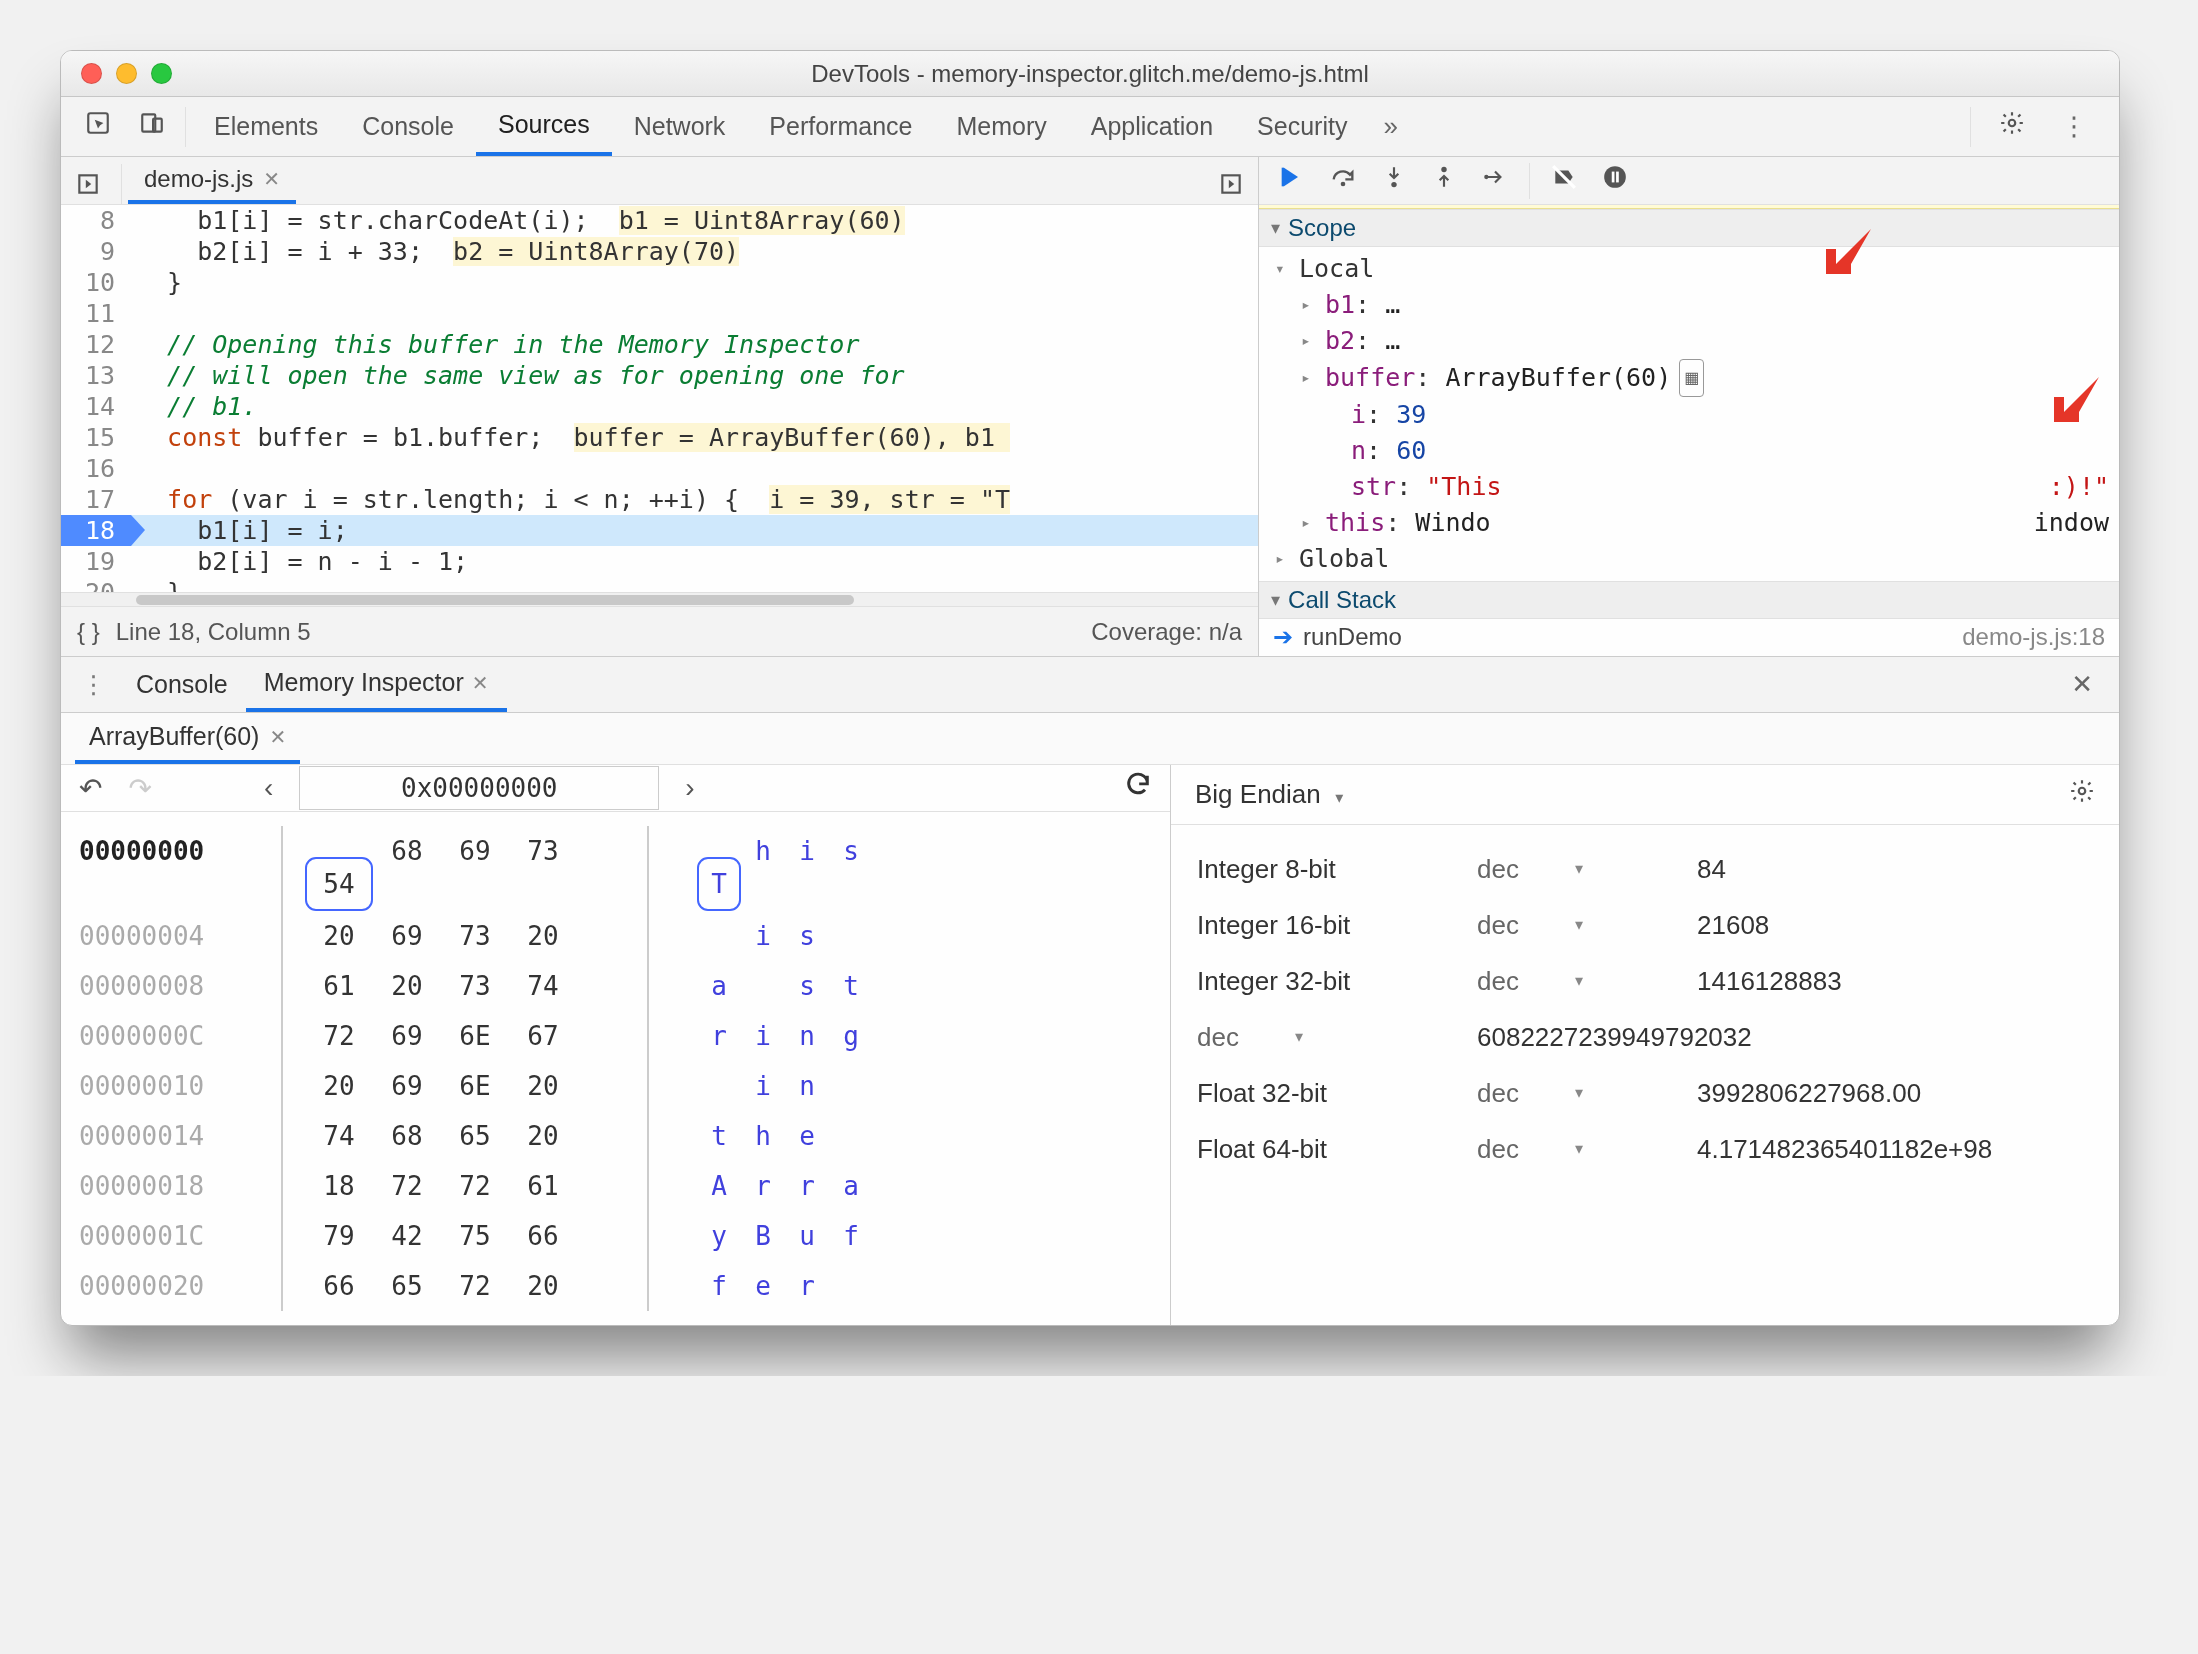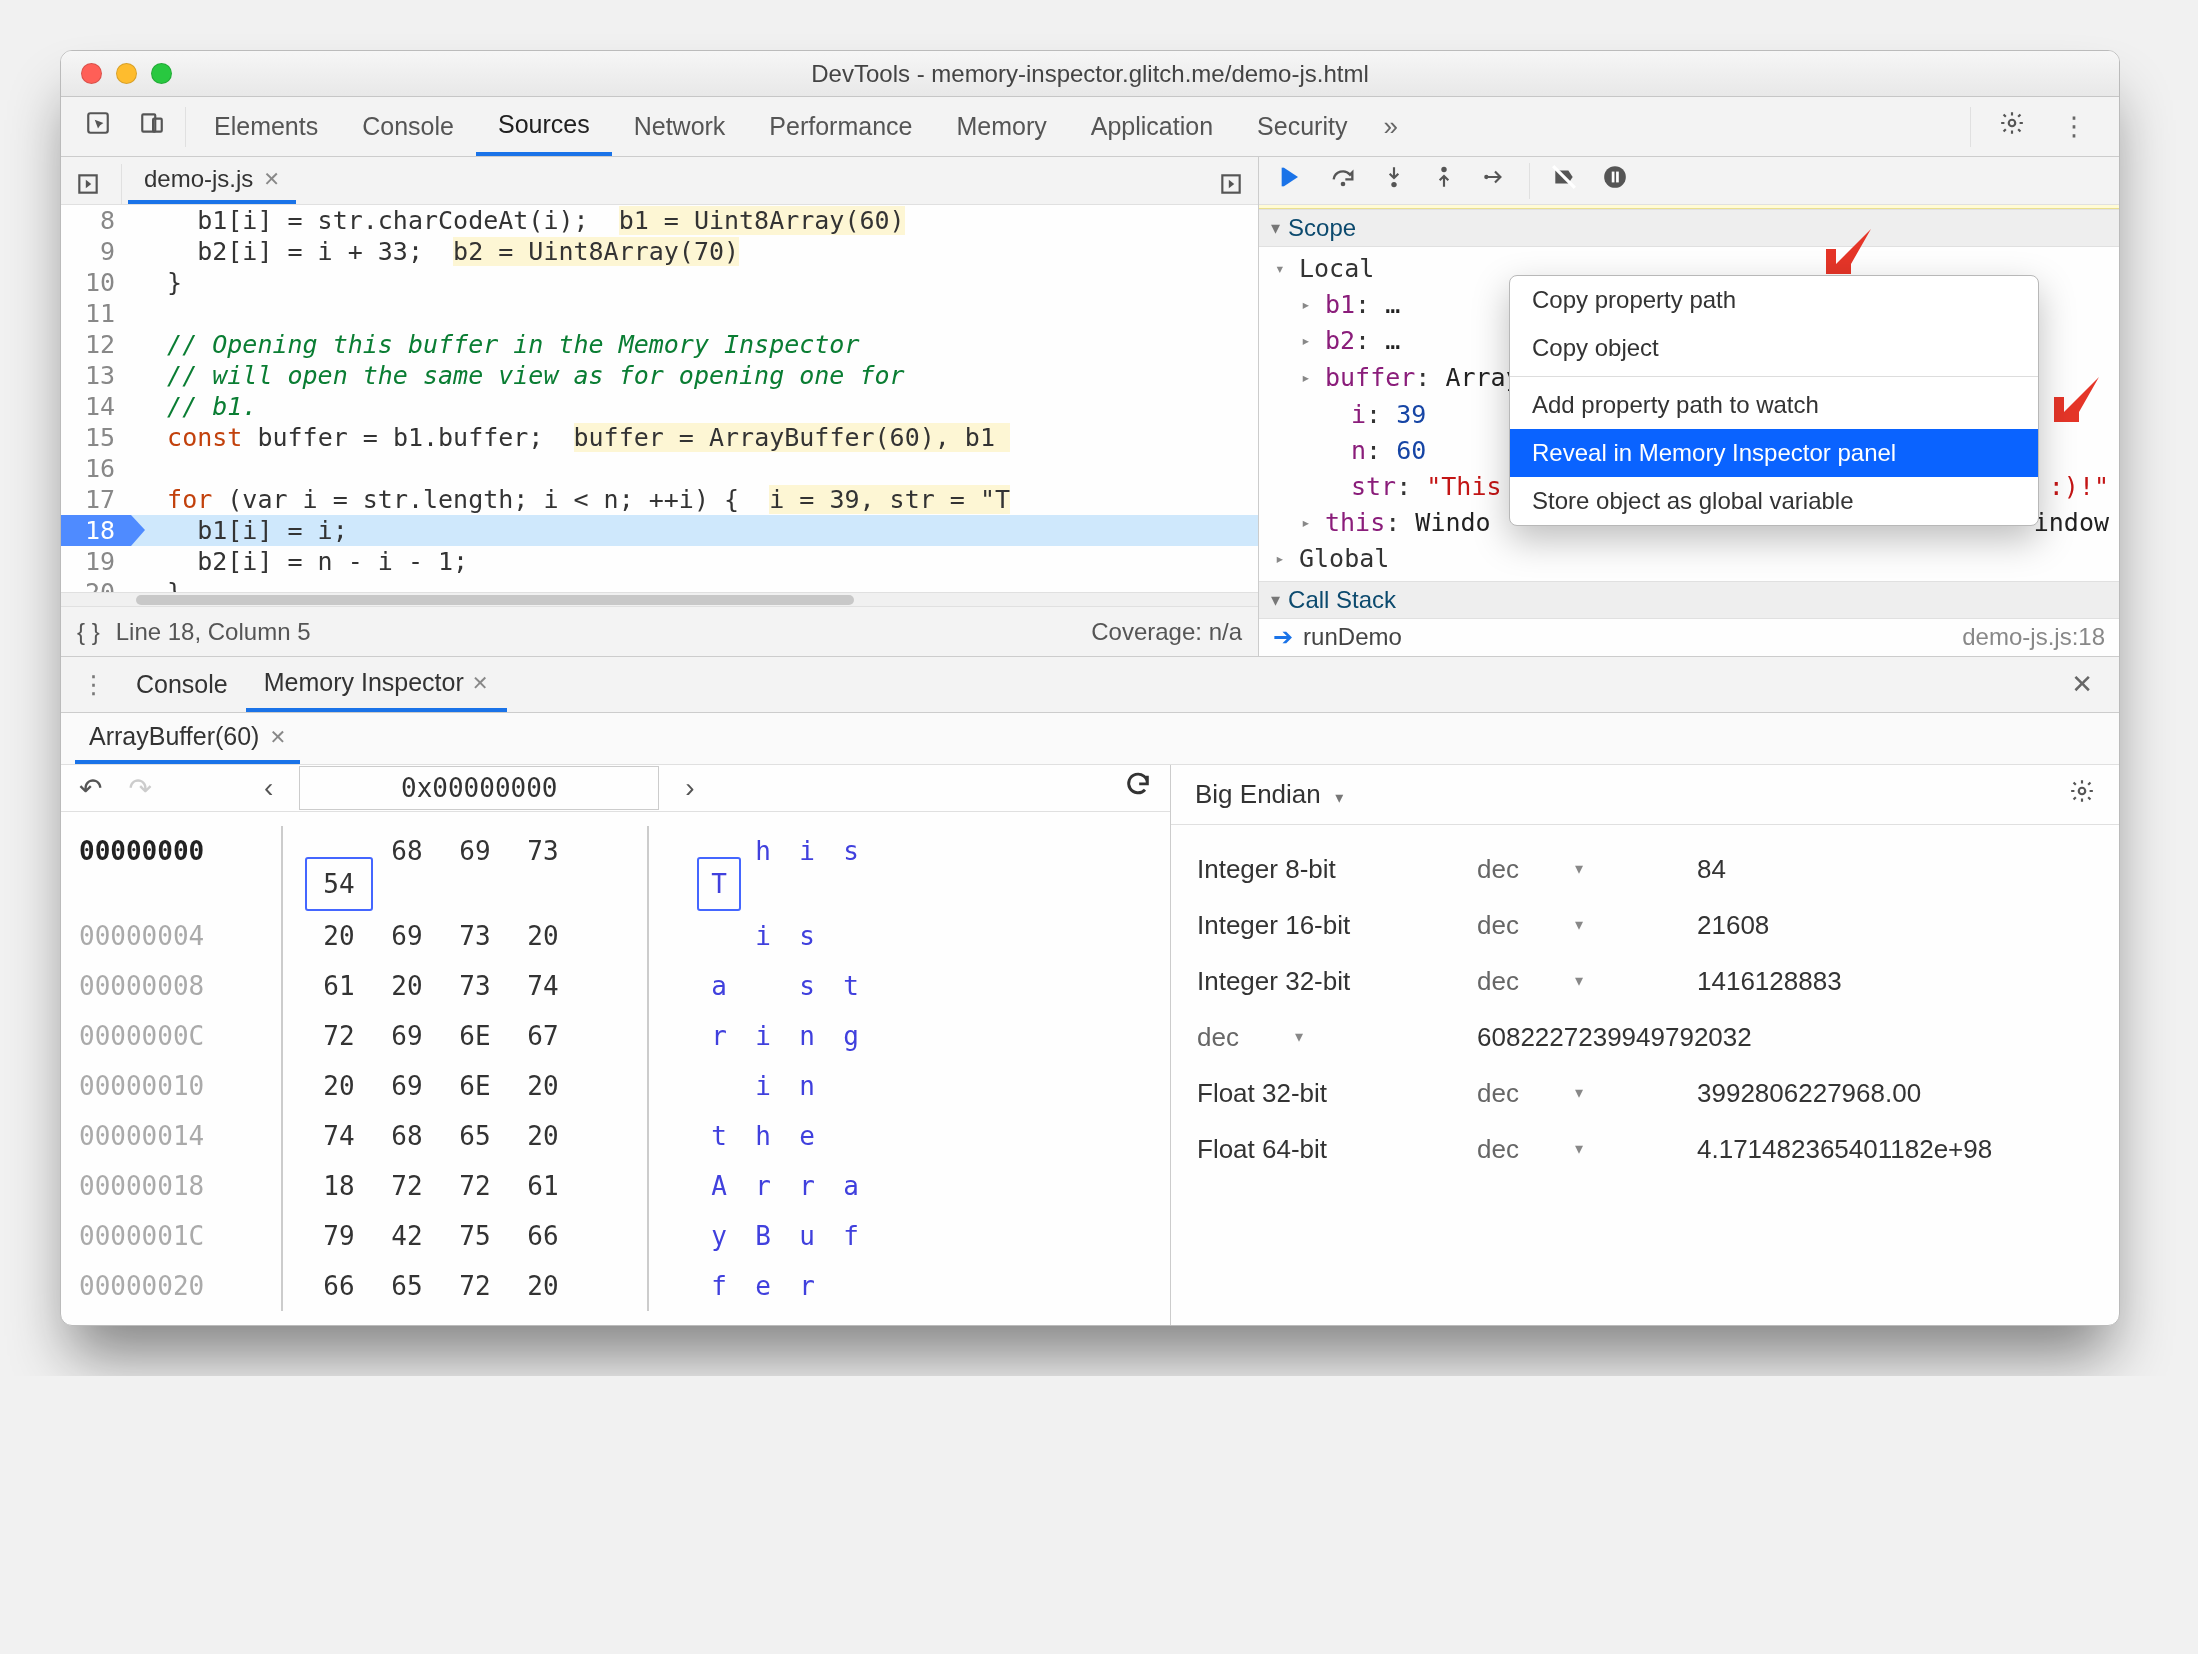--- a/index.html
+++ b/index.html
@@ -132,21 +132,21 @@
   .addr-input{flex:0 0 360px;height:44px;border:1px solid var(--border);display:flex;align-items:center;justify-content:center;font-family:Menlo,monospace;font-size:26px;}
   .addr-bar .spacer{flex:1;}
   .hex-table{font-family:Menlo,Consolas,monospace;font-size:26px;line-height:50px;padding:14px 18px;}
   .hex-row{display:flex;gap:8px;}
   .hoff{width:180px;color:#222;font-weight:700;}
   .hoff.dim{color:#aaa;font-weight:400;}
   .hbytes{width:320px;display:flex;}
   .hbyte{width:68px;text-align:center;}
   .hasc{display:flex;padding-left:26px;}
   .hchar{width:44px;text-align:center;color:#4040dd;}
-  .box{border:2px solid #4466ff;border-radius:3px;margin-top:31px;}
+  .box{border:2px solid #4466ff;border-radius:11px;margin-top:31px;}
   .hsep{width:2px;background:#ccc;margin:0 14px;}
   .endian-bar{height:60px;display:flex;align-items:center;padding:0 24px;font-size:26px;border-bottom:1px solid var(--border-light);}
   .endian-bar .spacer{flex:1;}
   .val-table{padding:16px 26px;font-size:26px;line-height:56px;}
   .vrow{display:grid;grid-template-columns:280px 220px 1fr;align-items:center;}
   .vrow .fmt{color:#666;display:flex;align-items:center;gap:16px;}
   .vrow .fmt::after{content:"▾";font-size:16px;color:#888;margin-left:40px;}
   svg.icon{width:26px;height:26px;stroke:#555;stroke-width:2;fill:none;}
   svg.arrow-r{fill:var(--arrow);}
 </style>
@@ -407,28 +407,20 @@
         <span class="loc">demo-js.js:18</span>
       </div>
 
       <svg class="arrow-r" style="position:absolute;top:62px;left:562px;width:60px;height:60px;" viewBox="0 0 24 24">
           <path d="M20 4 L6 18 L6 12 L2 12 L2 22 L12 22 L12 18 Z" fill="#e53528"></path>
         </svg>
       <svg class="arrow-r" style="position:absolute;top:210px;left:790px;width:60px;height:60px;" viewBox="0 0 24 24">
           <path d="M20 4 L6 18 L6 12 L2 12 L2 22 L12 22 L12 18 Z" fill="#e53528"></path>
         </svg>
 
-      <div class="ctx" id="ctx-holder">
-          <div class="mi">Copy property path</div>
-          <div class="mi">Copy object</div>
-          <hr>
-          <div class="mi">Add property path to watch</div>
-          <div class="mi sel">Reveal in Memory Inspector panel</div>
-          <div class="mi">Store object as global variable</div>
-        </div>
     </div>
   </div>
 
   <div class="drawer-tabs">
     <span style="padding:0 12px;color:#777;">⋮</span>
     <div id="drawer-tab-holder" style="display:flex;height:100%;">
         <div class="dtab">Console</div>
         <div class="dtab active">Memory Inspector <span style="color:#888;font-size:20px;margin-left:8px;">✕</span></div>
       </div>
     <div class="spacer"></div>

